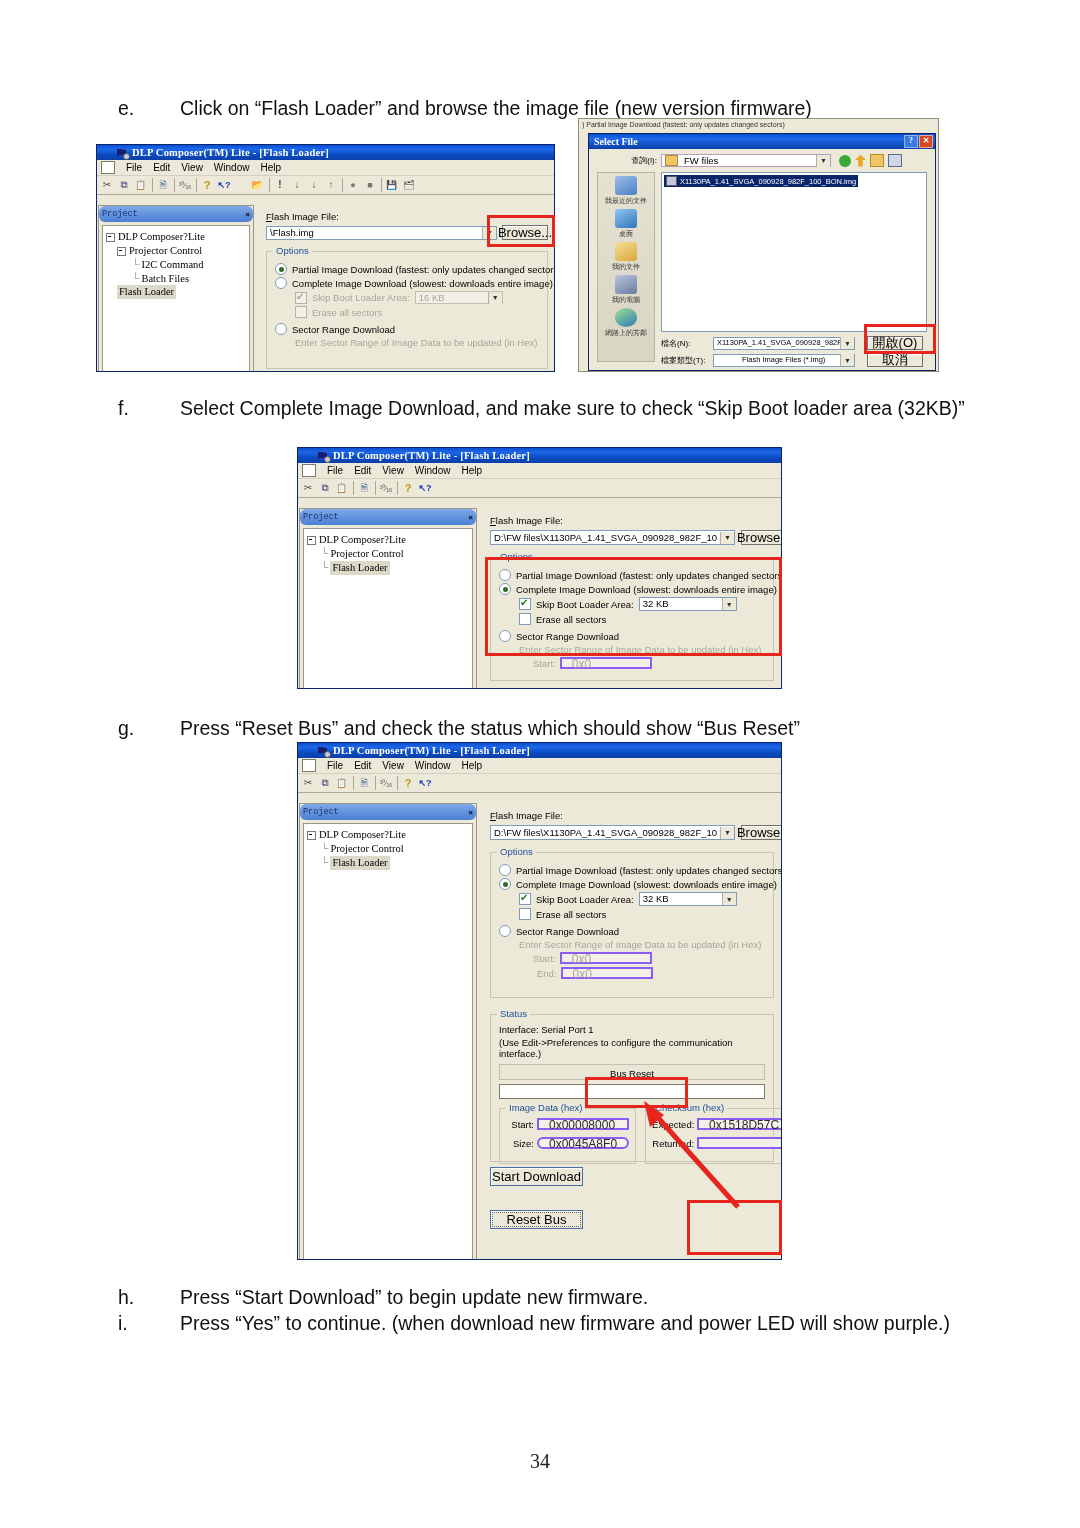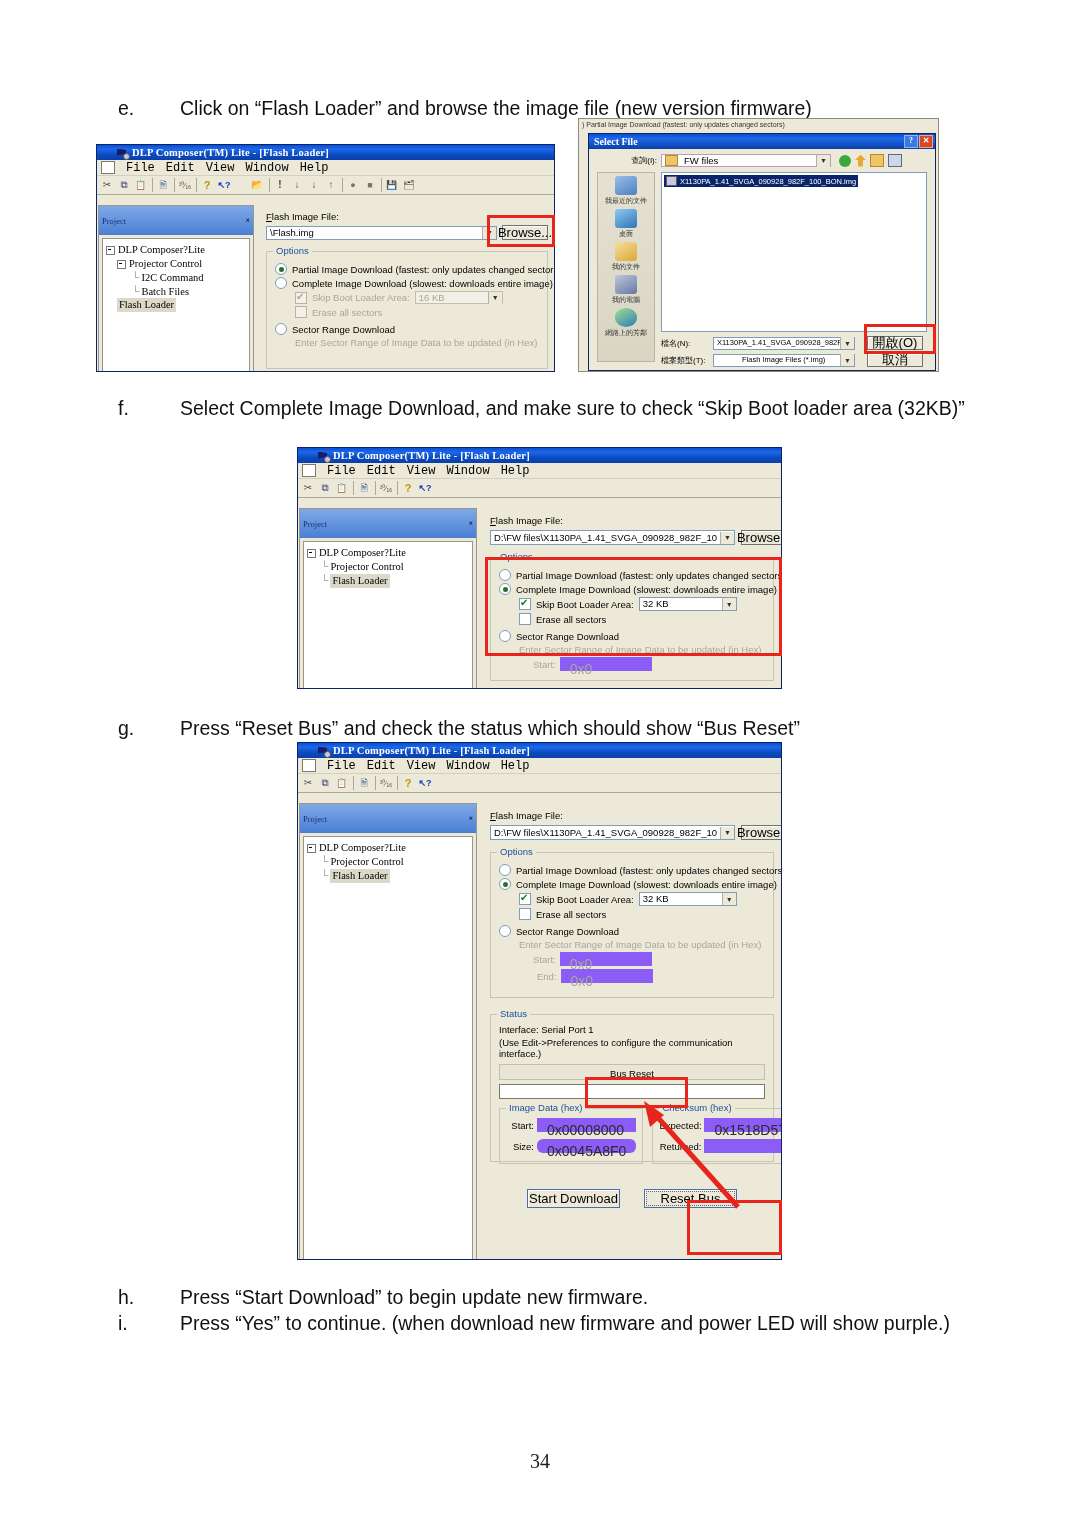--- a/index.html
+++ b/index.html
@@ -19,21 +19,21 @@
   .titlebar{height:15px;background:linear-gradient(180deg,#0a4fd1 0%,#1d68e8 28%,#0a4ac0 65%,#0b3fa8 100%);
             display:flex;align-items:center;padding:0 20px;color:#fff;font-weight:bold;
             font-family:"Liberation Serif",serif;font-size:10.5px;letter-spacing:.2px;white-space:nowrap;}
   .titlebar .tbicon{width:11px;height:10px;margin-right:4px;flex:0 0 11px;position:relative;}
   .tbicon:before{content:"";position:absolute;left:0;top:1px;width:9px;height:7px;background:#1b1b6b;
     clip-path:polygon(0 0,100% 22%,100% 78%,0 100%);}
   .tbicon:after{content:"";position:absolute;left:6px;top:5px;width:5px;height:5px;border-radius:50%;
     background:#c8c8d8;border:1px solid #555;}
 
   .menubar{height:15px;background:#ece9d8;display:flex;align-items:center;gap:11px;padding:0 4px;
-           font-family:Liberation Mono, monospace;font-size:12px;color:#000;border-bottom:1px solid #d4d0c0;}
+           font-family:Liberation Sans, sans-serif;font-size:10px;color:#000;border-bottom:1px solid #d4d0c0;}
   .menubar .docicon{width:12px;height:11px;background:#fff;border:1px solid #7a7a6a;}
 
   .toolbar{height:18px;background:#ece9d8;display:flex;align-items:center;padding:0 3px;gap:3px;
            border-bottom:1px solid #aca899;}
   .tgroup{display:flex;align-items:center;gap:3px;padding-right:4px;border-right:1px solid #aca899;height:14px;}
   .tgroup.last{border-right:none;}
   .tbtn{width:14px;height:14px;position:relative;font-size:9px;line-height:14px;text-align:center;color:#333;}
 
   
   .ic-cut:after{content:"\2702";font-size:10px;color:#4b4b4b;}
@@ -47,22 +47,22 @@
   .ic-excl:after{content:"!";font-weight:bold;color:#444;font-size:10px;}
   .ic-down:after{content:"\2193";color:#555;font-size:10px;}
   .ic-up:after{content:"\2191";color:#555;font-size:10px;}
   .ic-dot:after{content:"\25CF";color:#777;font-size:9px;}
   .ic-sq:after{content:"\25A0";color:#777;font-size:9px;}
   .ic-save:after{content:"\1F4BE";font-size:9px;}
   .ic-pg:after{content:"\1F5C2";font-size:9px;}
 
   
   .projpane{position:absolute;background:#ece9d8;border:1px solid #9a968a;box-sizing:border-box;}
-  .projhdr{height:29px;background:linear-gradient(180deg,#7fa9e8,#4a7fd4);display:flex;align-items:center;
-           justify-content:space-between;padding:0 3px;color:#1b2f70;font-family:Liberation Serif, serif;font-size:8.5px;}
+  .projhdr{height:16px;background:linear-gradient(180deg,#7fa9e8,#4a7fd4);display:flex;align-items:center;
+           justify-content:space-between;padding:0 3px;color:#1b2f70;font-family:Liberation Mono, monospace;font-size:8.5px;border-radius:6px;}
   .projhdr .x{color:#000;font-weight:bold;font-size:8px;}
   .tree{background:#fff;border:1px solid #9a968a;margin:3px;height:calc(100% - 18px);box-sizing:border-box;
         padding:4px 3px;font-family:"Liberation Serif",serif;font-size:10.5px;color:#000;line-height:1.32;}
   .tnode{white-space:nowrap;display:flex;align-items:flex-start;}
   .tbox{display:inline-block;width:7px;height:7px;border:1px solid #777;background:#fff;margin:3px 3px 0 0;
         position:relative;flex:0 0 7px;}
   .tbox:after{content:"";position:absolute;left:1px;top:2px;width:3px;height:1px;background:#000;}
   .tdash{color:#999;margin-right:2px;}
   .sel{background:#dcd9c8;padding:0 2px;}
 
@@ -82,22 +82,22 @@
   .group>.gtitle{position:absolute;top:-7px;left:6px;background:#ece9d8;padding:0 3px;color:#1c4e9c;font-size:9.5px;}
 
   .radio{display:flex;align-items:center;gap:5px;margin:2px 0;white-space:nowrap;}
   .rdot{width:10px;height:10px;border-radius:50%;border:1px solid #7f9db9;background:#fff;position:relative;flex:0 0 10px;}
   .rdot.on:after{content:"";position:absolute;left:2.5px;top:2.5px;width:5px;height:5px;border-radius:50%;background:#2c6e2c;}
   .cbox{width:10px;height:10px;border:1px solid #7f9db9;background:#fff;position:relative;flex:0 0 10px;}
   .cbox.on:after{content:"\2714";position:absolute;left:0px;top:-2px;font-size:10px;color:#177a17;}
   .cbox.dis{border-color:#b6b2a4;background:#f3f1e8;}
   .cbox.dis.on:after{color:#a9a79b;}
   .dis-txt{color:#aaa69a;}
-  .inputbox{background:#f1efe6;border:7px solid #8b5cf6;height:12px;box-sizing:border-box;
-            font-size:14px;padding:0 3px;line-height:11px;color:#aaa69a;}
+  .inputbox{background:#f1efe6;border:2px solid #8b5cf6;height:12px;box-sizing:border-box;
+            font-size:12px;padding:0 10px;line-height:11px;color:#aaa69a;}
   .inputbox.active{background:#f3f1e8;color:#2a2a2a;}
 
   
   .redbox{position:absolute;border:3px solid #e8251c;box-sizing:border-box;pointer-events:none;}
   .redarrow{position:absolute;pointer-events:none;}
 
   
   .dlg{position:absolute;background:#ece9d8;border:1px solid #0a246a;box-sizing:border-box;overflow:hidden;}
   .dlgtitle{height:15px;background:linear-gradient(180deg,#0a4fd1,#1d68e8 30%,#0b3fa8);
             display:flex;align-items:center;justify-content:space-between;padding:0 2px 0 5px;
@@ -570,21 +570,21 @@
               <span class="inputbox active" style="flex:1;">0x1518D57C</span>
             </div>
             <div style="display:flex;align-items:center;gap:3px;margin-top:7px;">
               <span style="width:42px;text-align:right;">Returned:</span>
               <span class="inputbox" style="flex:1;"></span>
             </div>
           </div>
         </div>
       </div>
 
-      <div style="display:flex;justify-content:center;gap:24px;margin-top:27px;">
+      <div style="display:flex;justify-content:center;gap:24px;margin-top:5px;flex-direction:column;">
         <div class="btn" style="width:93px;height:19px;border-color:#4b6ea9;">
           <span>Start Download</span>
         </div>
         <div class="btn" style="width:93px;height:19px;border-color:#4b6ea9;outline:1px dotted #666;outline-offset:-3px;">
           <span>Reset Bus</span>
         </div>
       </div>
     </div>
   </div>
 

